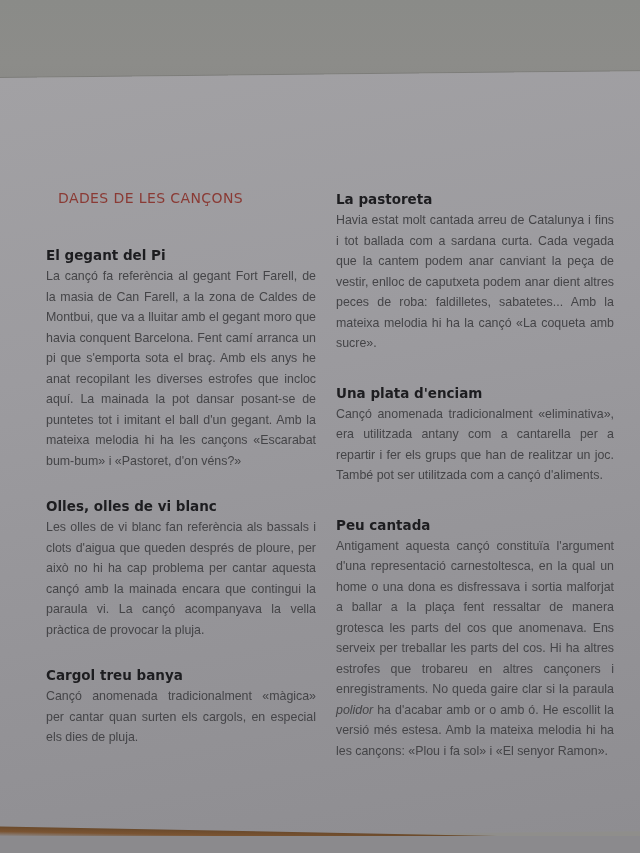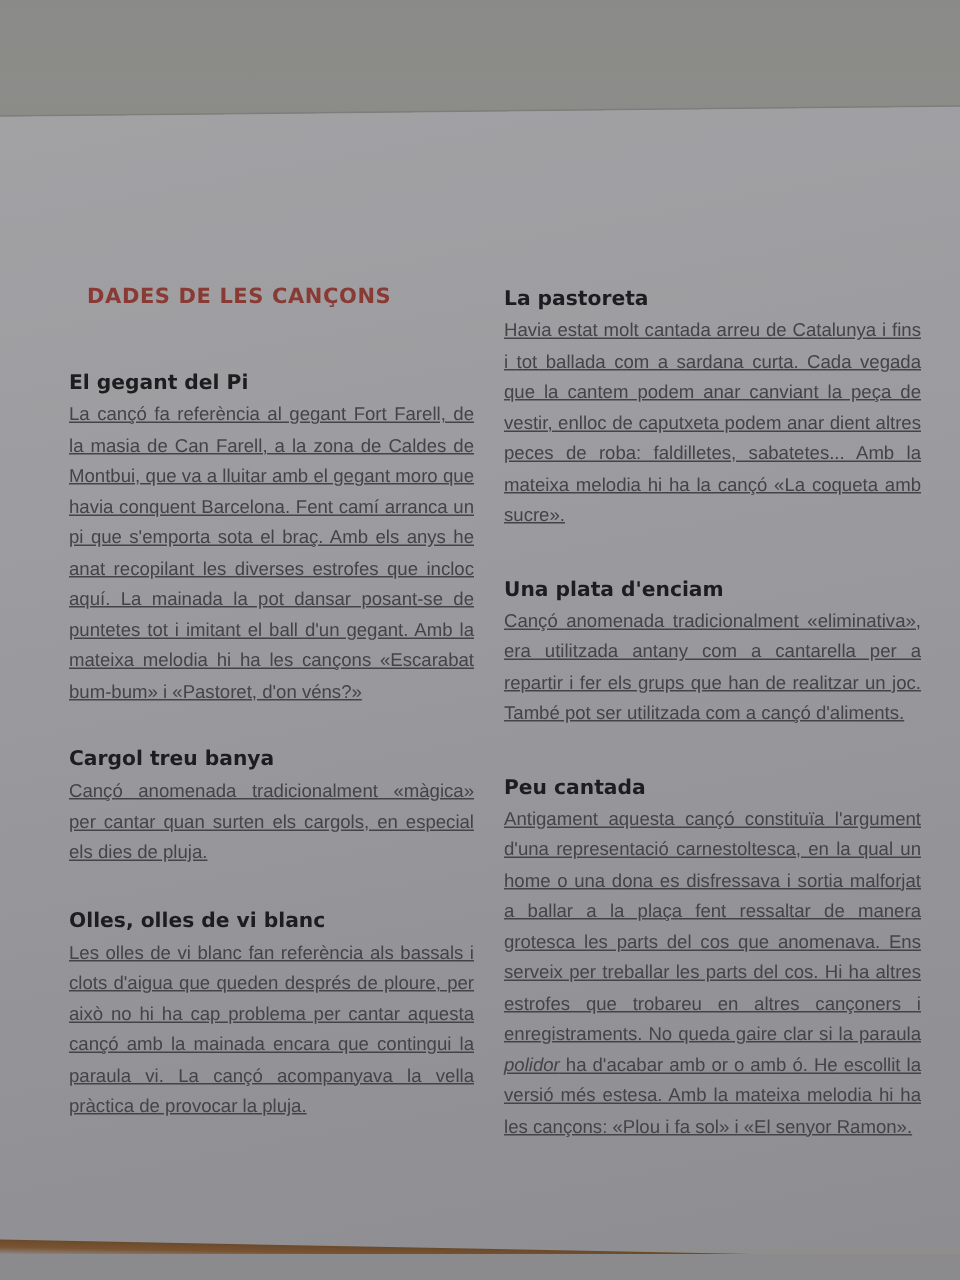--- a/index.html
+++ b/index.html
@@ -51,42 +51,41 @@
       position: absolute;
       top: 186px;
       width: 270px;
       color: #3a3a3d;
     }
     .col-left { left: 46px; }
     .col-right { left: 336px; width: 278px; }
 
     .section-title {
       font-family: "DejaVu Sans", sans-serif;
-      font-weight: bold;
+      font-weight: normal;
       font-size: 14px;
       color: #8a3a34;
       letter-spacing: 0.4px;
       margin: 4px 0 40px 12px;
     }
     .song { margin-bottom: 26px; }
     .song-title {
       font-family: "DejaVu Sans", sans-serif;
       font-weight: bold;
       font-size: 13.5px;
       color: #1d1d20;
       margin: 4px 0 2px 0;
       line-height: 18px;
     }
     .song-text {
       font-size: 12.4px;
       line-height: 20.5px;
       text-align: justify;
       color: #444447;
       margin: 0;
-      text-decoration: underline;
     }
     .song-text em { font-style: italic; }
     .col-left .song-title, .col-left .song-text { margin-left: 0; }
   </style>
 </head>
 <body>
 
 <div class="top-surface"></div>
 <div class="page"></div>
 <div class="page-edge"></div>
@@ -94,27 +93,27 @@
 
 <div class="col col-left">
   <div class="section-title">DADES DE LES CANÇONS</div>
 
   <div class="song">
     <div class="song-title">El gegant del Pi</div>
     <p class="song-text">La cançó fa referència al gegant Fort Farell, de la masia de Can Farell, a la zona de Caldes de Montbui, que va a lluitar amb el gegant moro que havia conquent Barcelona. Fent camí arranca un pi que s'emporta sota el braç. Amb els anys he anat recopilant les diverses estrofes que incloc aquí. La mainada la pot dansar posant-se de puntetes tot i imitant el ball d'un gegant. Amb la mateixa melodia hi ha les cançons «Escarabat bum-bum» i «Pastoret, d'on véns?»</p>
   </div>
 
   <div class="song">
-    <div class="song-title">Cargol treu banya</div>
-    <p class="song-text">Cançó anomenada tradicionalment «màgica» per cantar quan surten els cargols, en especial els dies de pluja.</p>
+    <div class="song-title">Olles, olles de vi blanc</div>
+    <p class="song-text">Les olles de vi blanc fan referència als bassals i clots d'aigua que queden després de ploure, per això no hi ha cap problema per cantar aquesta cançó amb la mainada encara que contingui la paraula vi. La cançó acompanyava la vella pràctica de provocar la pluja.</p>
   </div>
 
   <div class="song">
-    <div class="song-title">Olles, olles de vi blanc</div>
-    <p class="song-text">Les olles de vi blanc fan referència als bassals i clots d'aigua que queden després de ploure, per això no hi ha cap problema per cantar aquesta cançó amb la mainada encara que contingui la paraula vi. La cançó acompanyava la vella pràctica de provocar la pluja.</p>
+    <div class="song-title">Cargol treu banya</div>
+    <p class="song-text">Cançó anomenada tradicionalment «màgica» per cantar quan surten els cargols, en especial els dies de pluja.</p>
   </div>
 </div>
 
 <div class="col col-right">
   <div class="song" style="margin-bottom:30px">
     <div class="song-title">La pastoreta</div>
     <p class="song-text">Havia estat molt cantada arreu de Catalunya i fins i tot ballada com a sardana curta. Cada vegada que la cantem podem anar canviant la peça de vestir, enlloc de caputxeta podem anar dient altres peces de roba: faldilletes, sabatetes... Amb la mateixa melodia hi ha la cançó «La coqueta amb sucre».</p>
   </div>
 
   <div class="song" style="margin-bottom:30px">

